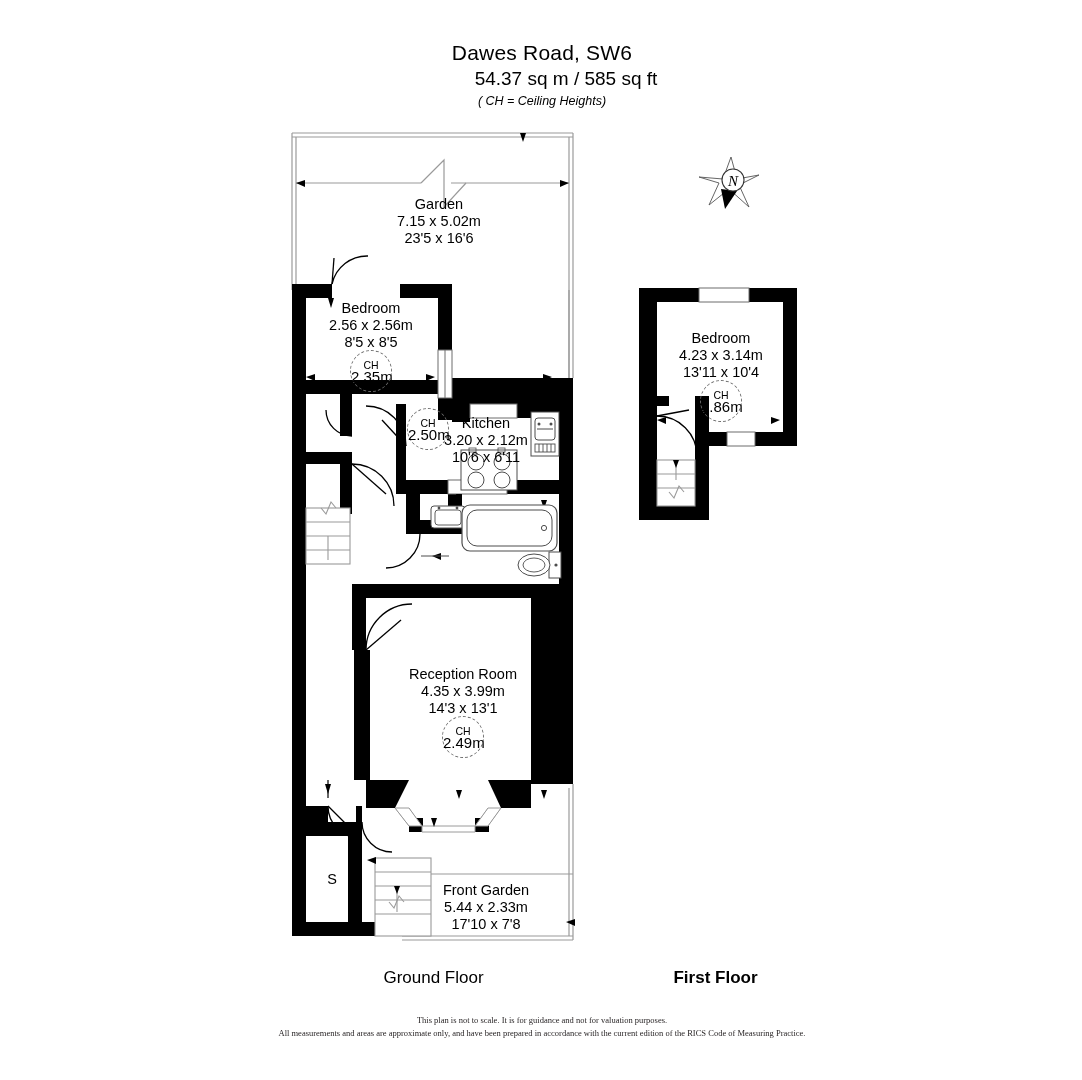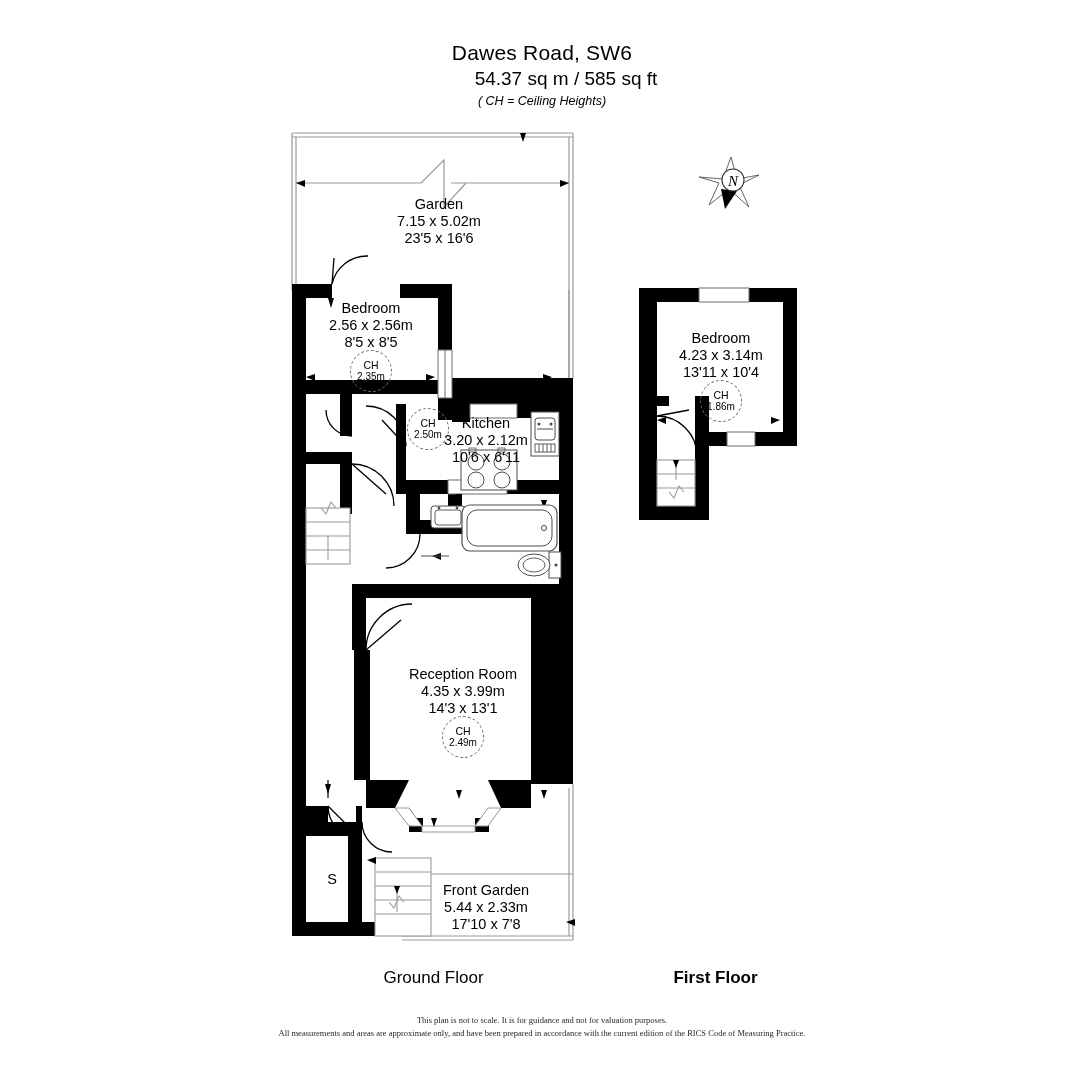--- a/index.html
+++ b/index.html
@@ -108,21 +108,21 @@
     border: 1px dashed #6d6d6d;
     border-radius: 50%;
     text-align: center;
     font-size: 10.5px;
     line-height: 12px;
     box-sizing: border-box;
     padding-top: 8px;
     background: transparent;
   }
   .ch .ch-t { display: block; font-size: 10.5px; }
-  .ch .ch-v { display: block; font-size: 10px; }
+  .ch .ch-v { display: block; font-size: 15px; }
 
   #ch-bedroom-g  { left: 349px; top: 350px; }
   #ch-kitchen    { left: 406px; top: 408px; }
   #ch-reception  { left: 441px; top: 716px; }
   #ch-bedroom-f  { left: 699px; top: 380px; }
 
   
   #storage-letter {
     position: absolute;
     left: 320px;

